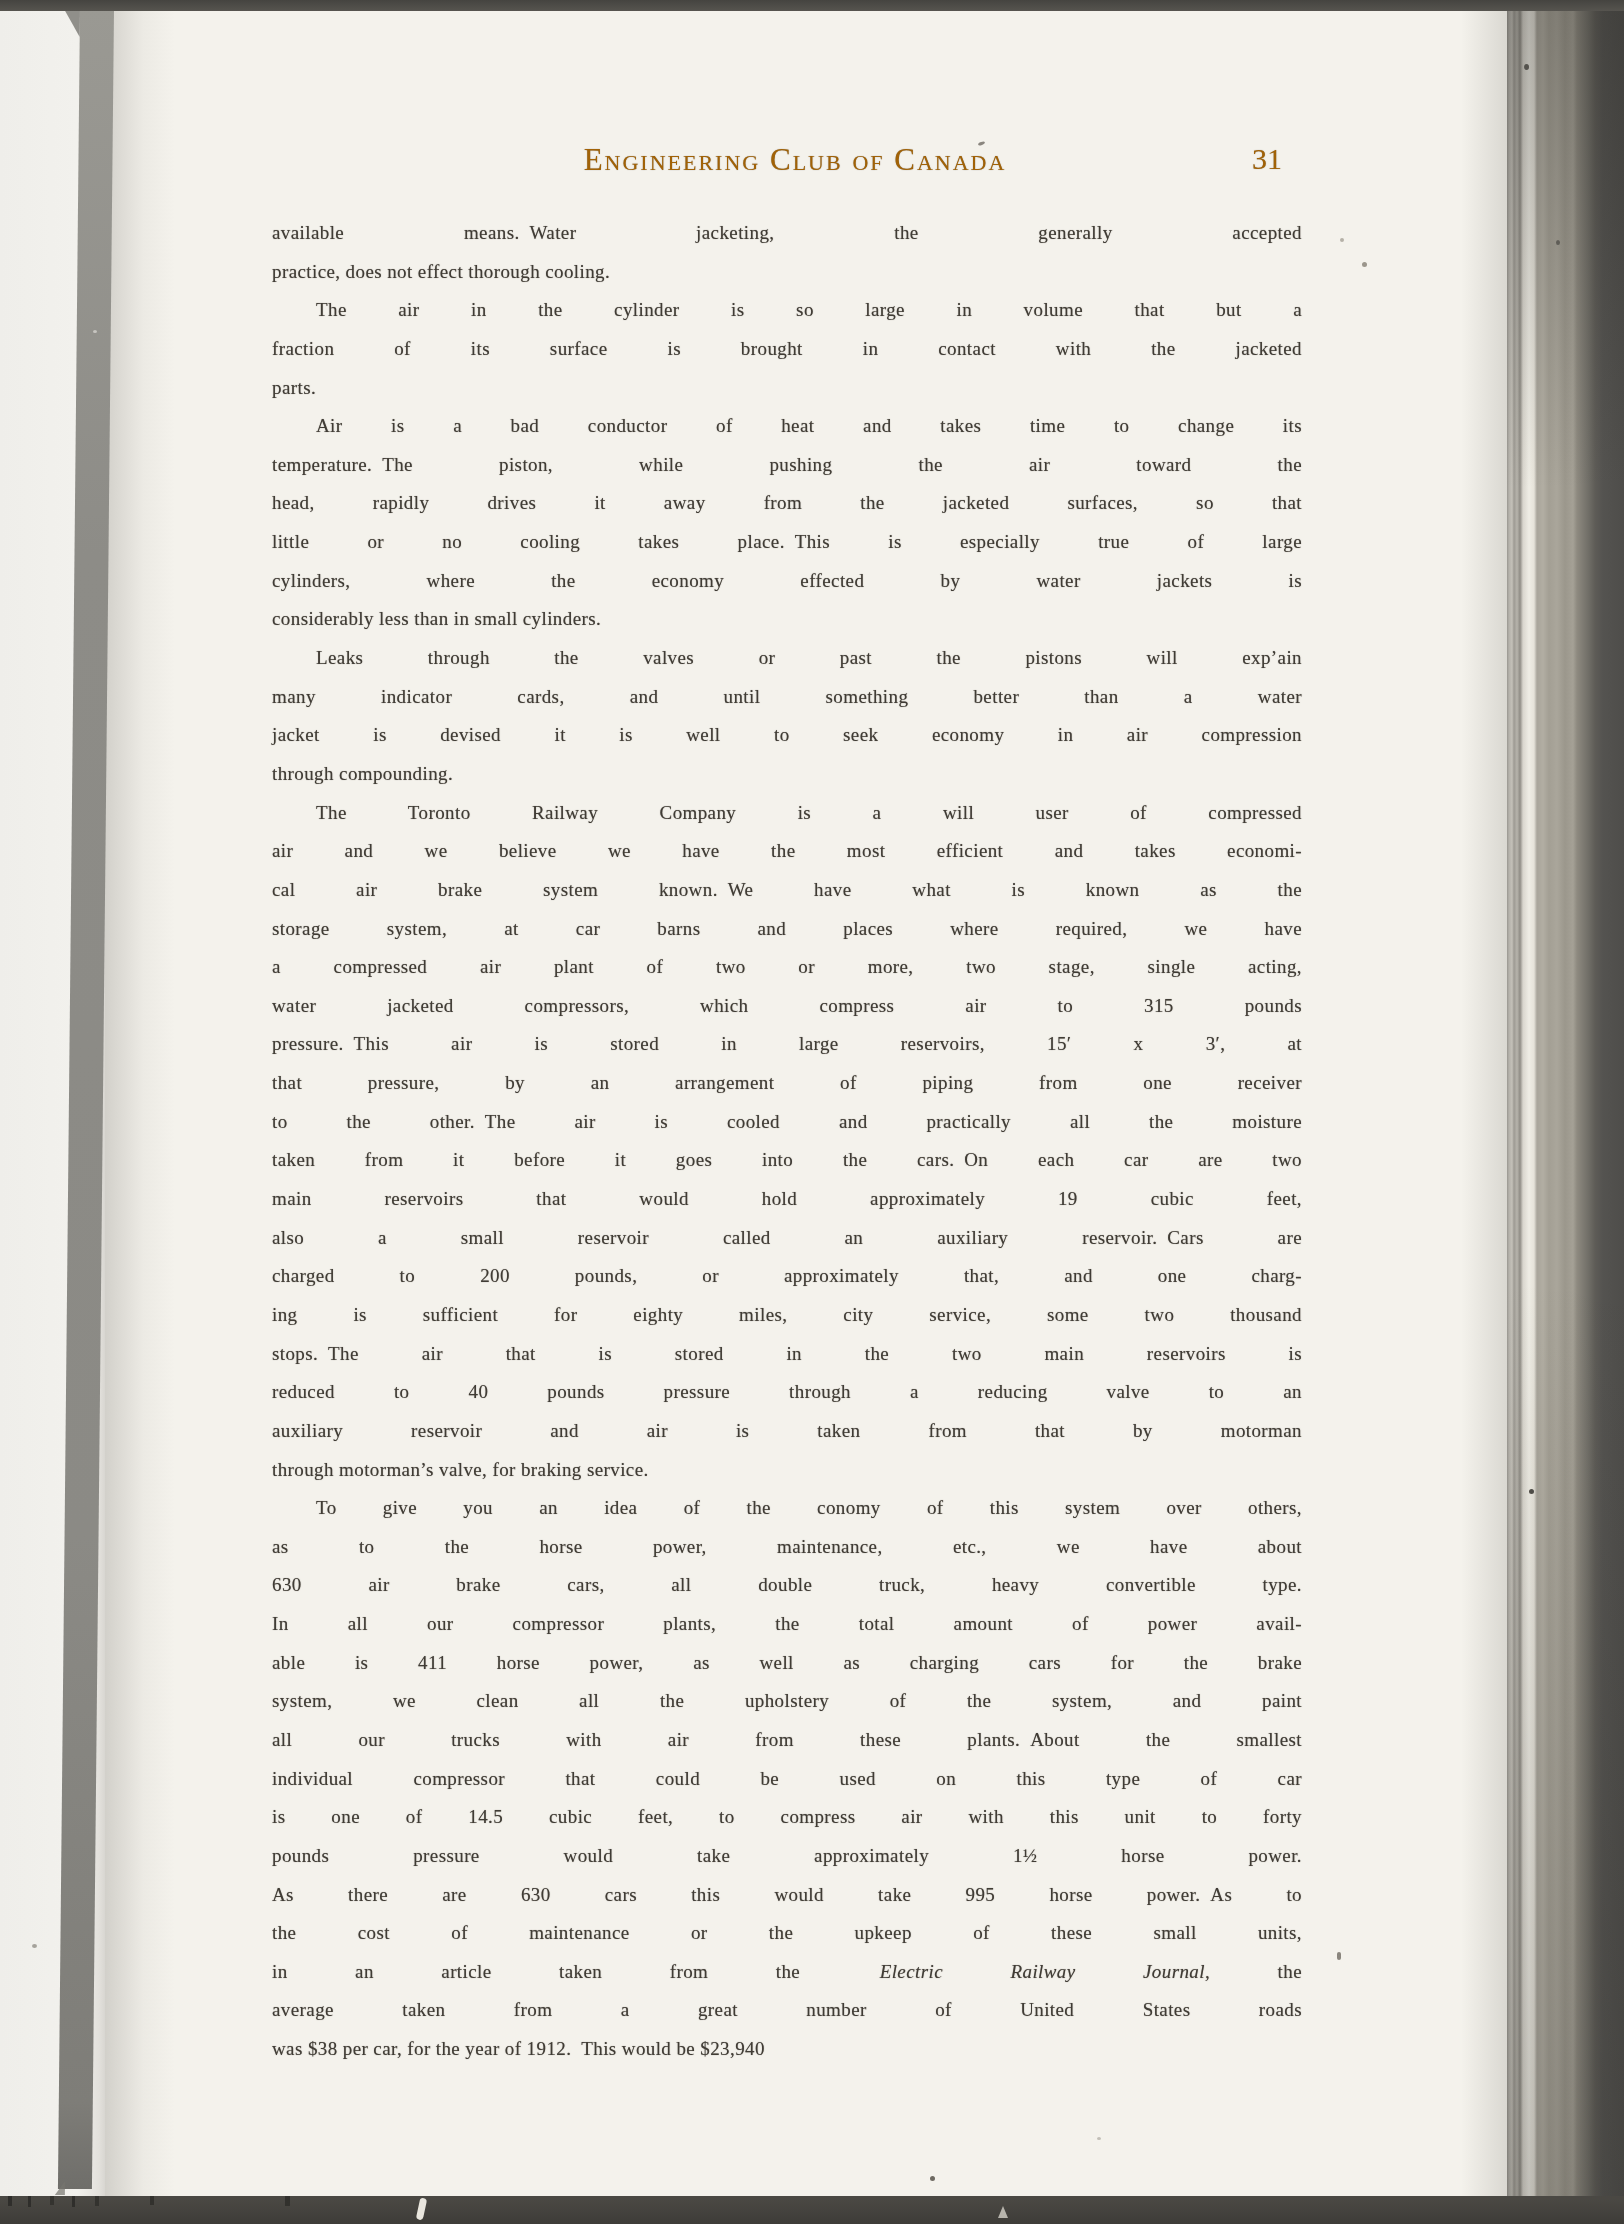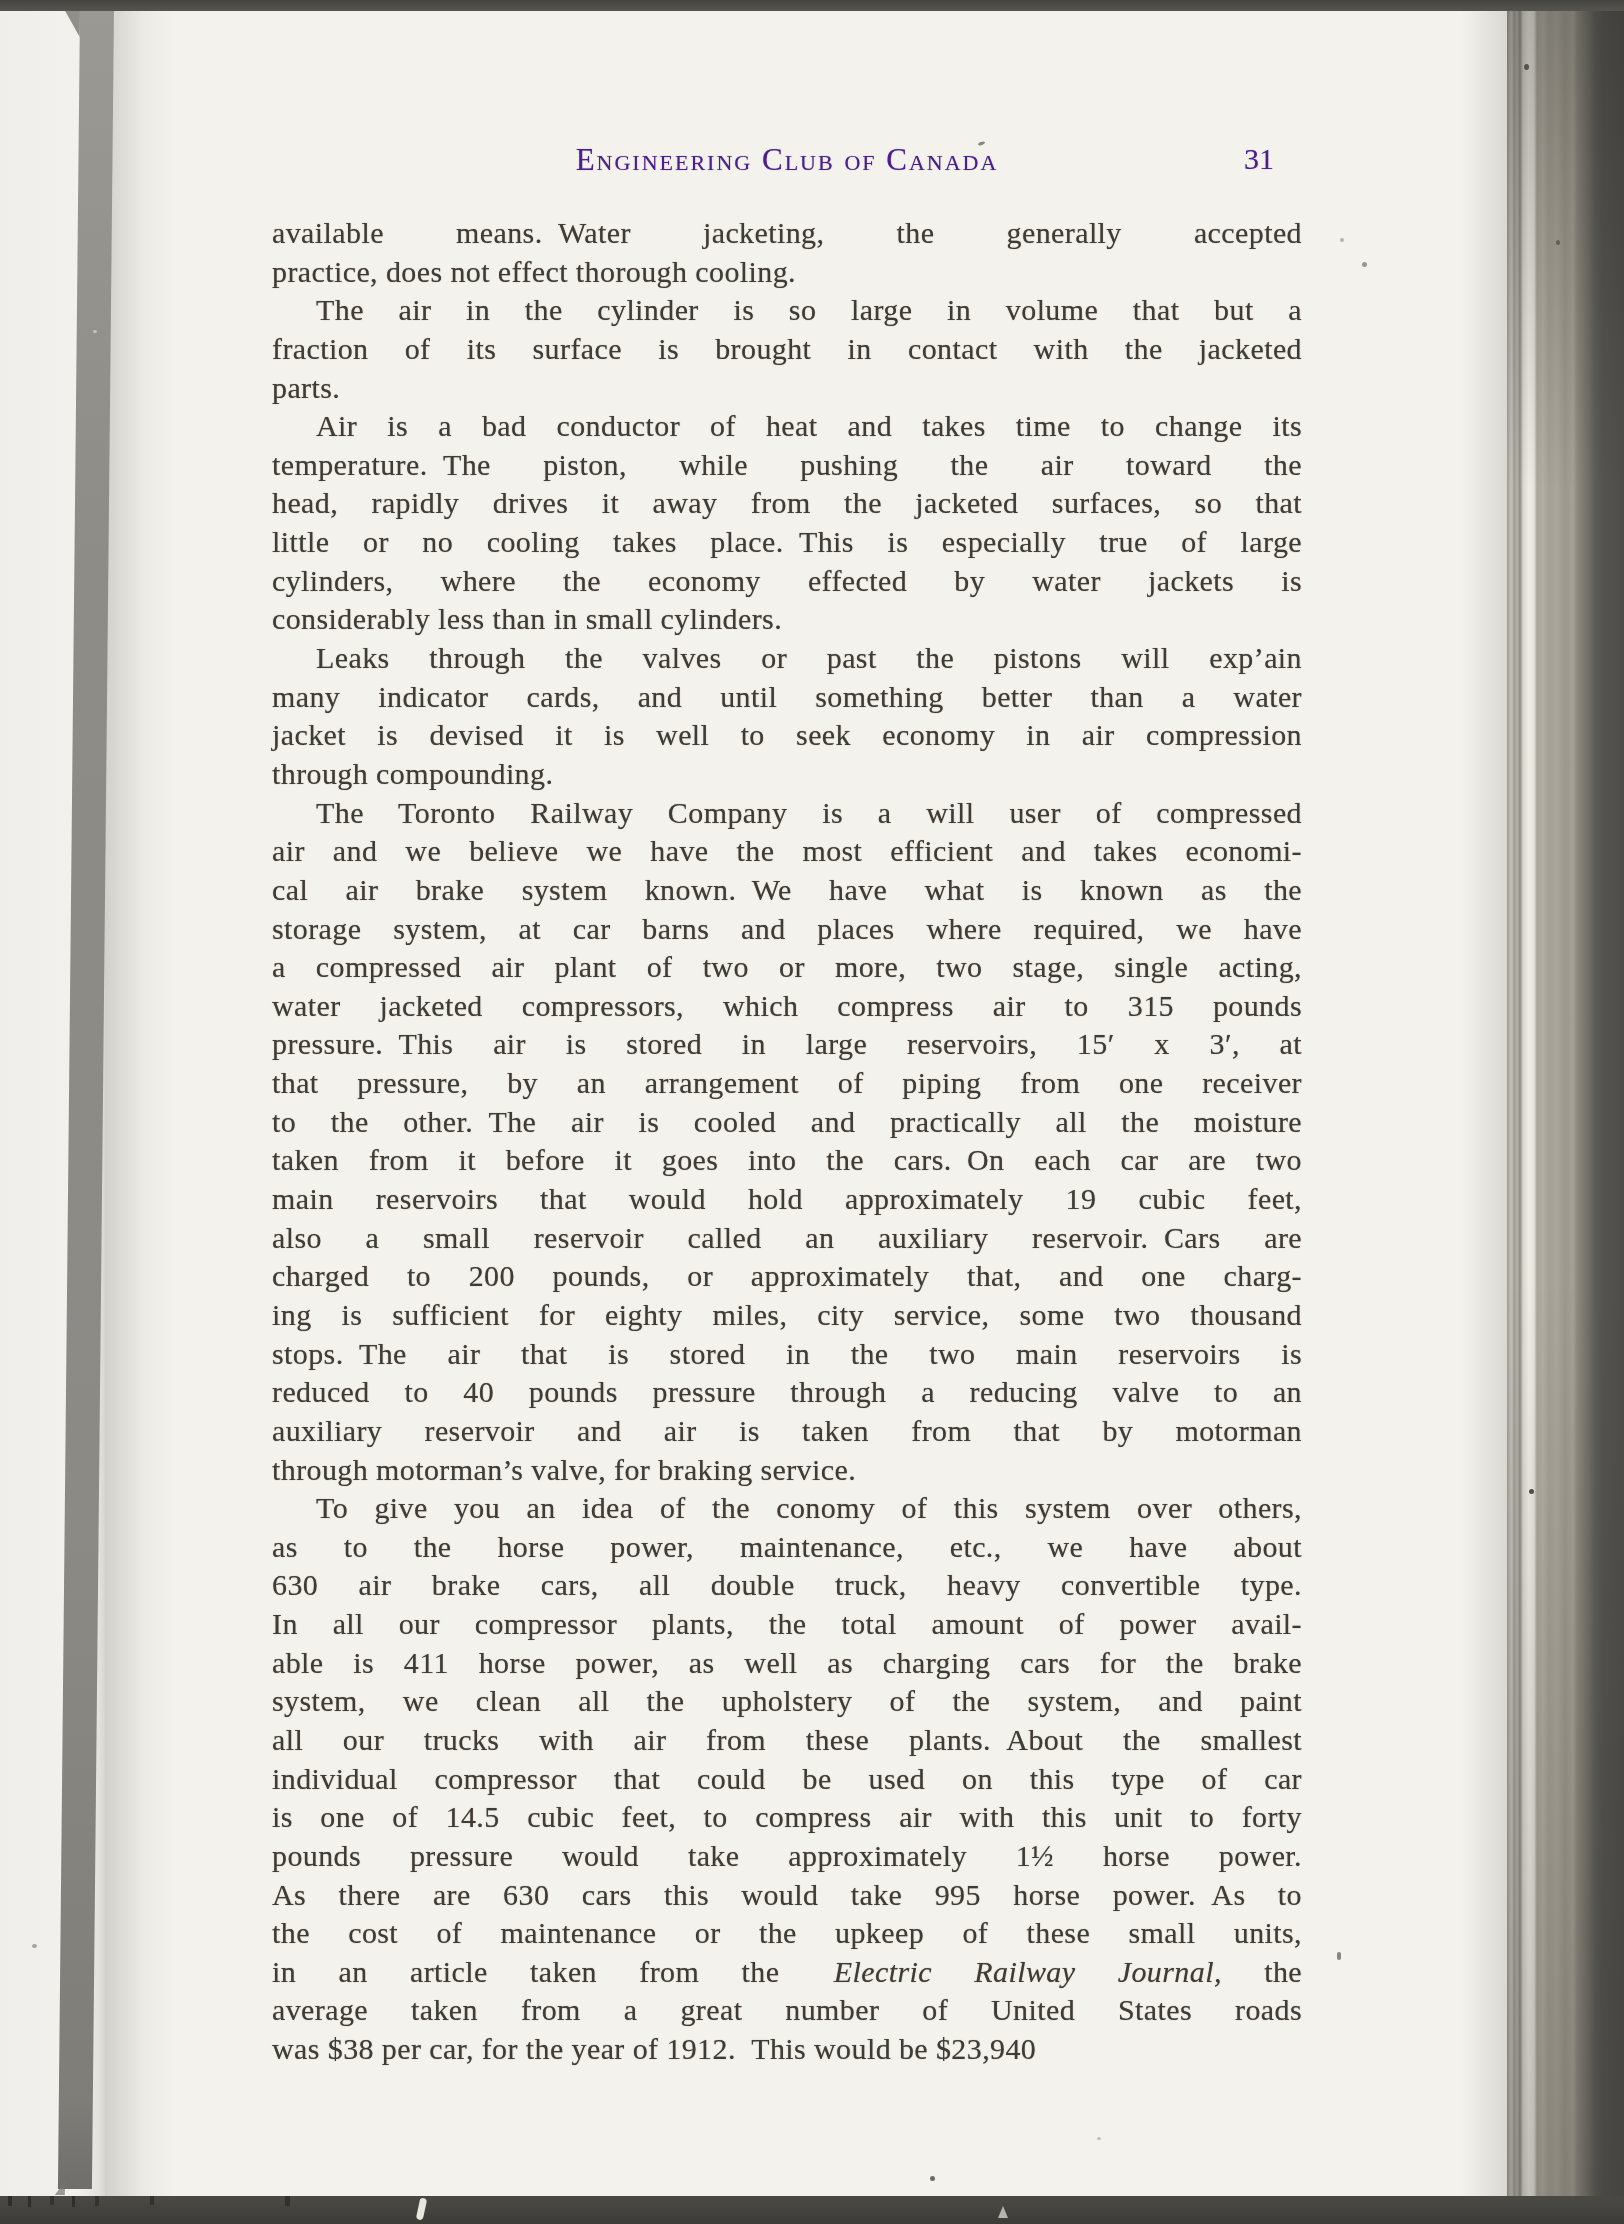--- a/index.html
+++ b/index.html
@@ -72,38 +72,38 @@
     z-index: 2;
   }
   .fore-edge::after {
     content: ""; position: absolute; inset: 0;
     background: linear-gradient(180deg, rgba(35,34,30,0.30), rgba(35,34,30,0) 22%,
                 rgba(35,34,30,0) 58%, rgba(35,34,30,0.14) 85%, rgba(35,34,30,0.22));
   }
 
   
   .running-head {
-    position: absolute; left: 167px; top: 134px; width: 1030px; height: 44px;
-    color: #4c1d95;
+    position: absolute; left: 175px; top: 134px; width: 1030px; height: 44px;
+    color: #a16207;
   }
   .head-title {
     display: block; text-align: center;
     font-variant: small-caps; font-size: 31px; letter-spacing: 2px;
     text-shadow: 0 0 1px rgba(70,64,56,0.55);
   }
   .page-num {
     position: absolute; right: 28px; top: 0; font-size: 30px;
     text-shadow: 0 0 1px rgba(70,64,56,0.5);
     margin-left: 12px;
   }
 
   
   .body-text {
     position: absolute; left: 167px; top: 206px; width: 1030px;
-    font-size: 30px; color: #403c35; letter-spacing: 0.4px;
+    font-size: 19px; color: #403c35; letter-spacing: 0.4px;
     text-shadow: 0 0 1px rgba(62,57,49,0.55);
   }
   .line {
     height: 38.65px; line-height: 38.65px;
     text-align: justify; text-align-last: justify;
     white-space: normal; overflow: visible;
   }
   .line.end { text-align-last: left; }
   .line.indent { text-indent: 44px; }
   .line i { font-style: italic; margin-left: 12px; }

